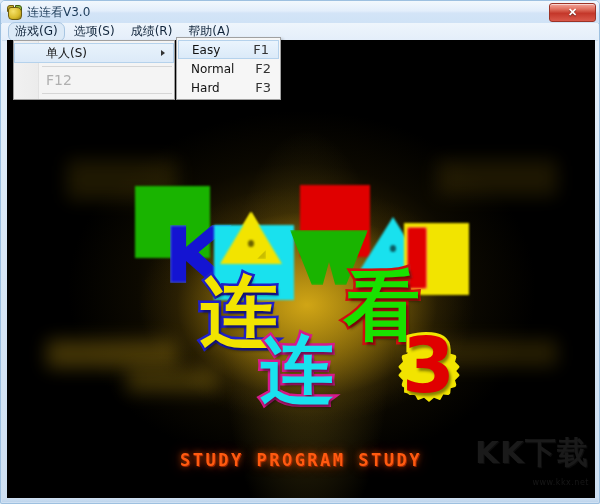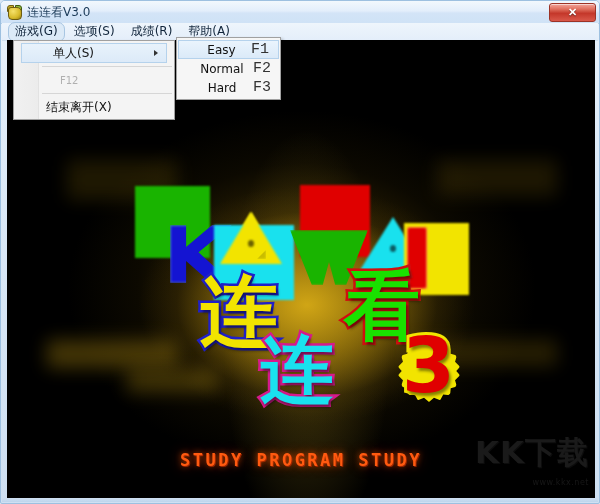--- a/index.html
+++ b/index.html
@@ -96,25 +96,25 @@
   }
   .mi{
     position:relative;height:20px;display:flex;align-items:center;
     padding-left:32px;padding-right:8px;font-size:12px;color:#111;
     font-family:"DejaVu Sans","Liberation Sans",sans-serif;
     cursor:default;z-index:2;white-space:nowrap;
   }
   .mi.highlight{
     background:linear-gradient(180deg,#e8f2fb 0%,#dceaf8 100%);
     border:1px solid #b5d2ec;
-    height:18px;margin:0 7px;padding-left:31px;gap:44px;
+    height:18px;margin:0 0;padding-left:31px;gap:44px;
   }
   .mi.disabled{color:#9a9a9a;}
   .mi .label{flex:1 1 auto;}
-  .mi .accel{color:#4a4a4a;font-size:10px;margin-left:14px;}
+  .mi .accel{color:#4a4a4a;font-size:14px;margin-left:0;}
   .mi.disabled .accel{color:#b0b0b0;}
   .mi .arrow{
     margin-left:10px;width:0;height:0;
     border-left:4px solid #333;border-top:3.5px solid transparent;border-bottom:3.5px solid transparent;
   }
   .sep{height:1px;background:#d6d6d6;margin:3px 2px 3px 28px;position:relative;z-index:2;}
 
   
   .submenu{
     position:absolute;left:175px;top:36px;width:103px;
@@ -124,22 +124,22 @@
   }
   .smi{
     height:19px;display:flex;align-items:center;
     padding:0 9px 0 14px;font-size:12px;color:#111;
     font-family:"DejaVu Sans","Liberation Sans",sans-serif;cursor:default;
   }
   .smi.highlight{
     background:linear-gradient(180deg,#eaf4fd 0%,#dbeaf8 100%);
     border:1px solid #b5d2ec;height:17px;margin:0 1px;padding-left:13px;
   }
-  .smi .label{flex:1 1 auto;text-align:center;}
-  .smi .accel{color:#333;font-size:15px;font-family:Liberation Mono, monospace;}
+  .smi .label{flex:1 1 auto;}
+  .smi .accel{color:#333;font-size:13px;}
 
   
   .game{
     position:absolute;left:6px;top:39px;width:588px;height:459px;
     background:#000;overflow:hidden;
   }
   .glow{
     position:absolute;left:0;top:0;width:100%;height:100%;
     background:
       radial-gradient(ellipse 210px 150px at 300px 265px, rgba(214,170,22,.95) 0%, rgba(168,130,12,.65) 35%, rgba(80,60,6,.25) 62%, rgba(0,0,0,0) 80%),
@@ -297,23 +297,20 @@
 
 
     <div class="sep"></div>
 
     <div class="mi disabled">
       <span class="accel">F12</span>
     </div>
 
     <div class="sep"></div>
 
-    <div class="mi">
-      <span class="label">结束离开(X)</span>
-    </div>
   </div>
 
   <div class="submenu">
     <div class="smi highlight">
       <span class="label">Easy</span>
       <span class="accel">F1</span>
     </div>
     <div class="smi">
       <span class="label">Normal</span>
       <span class="accel">F2</span>

